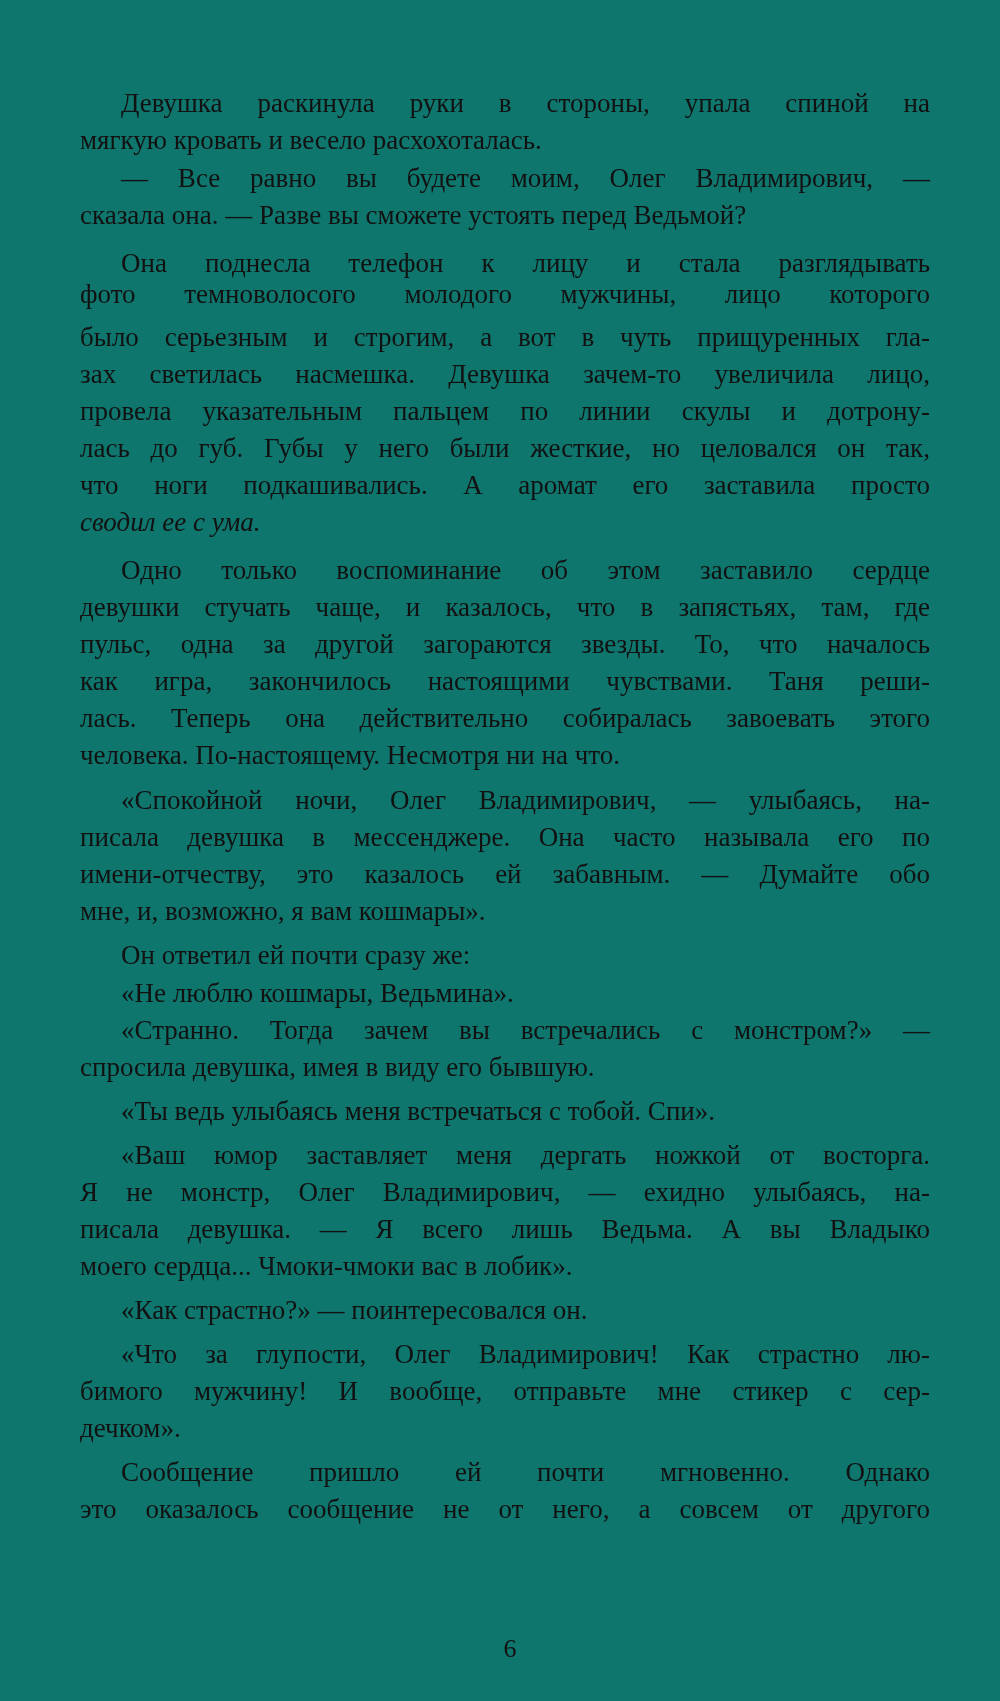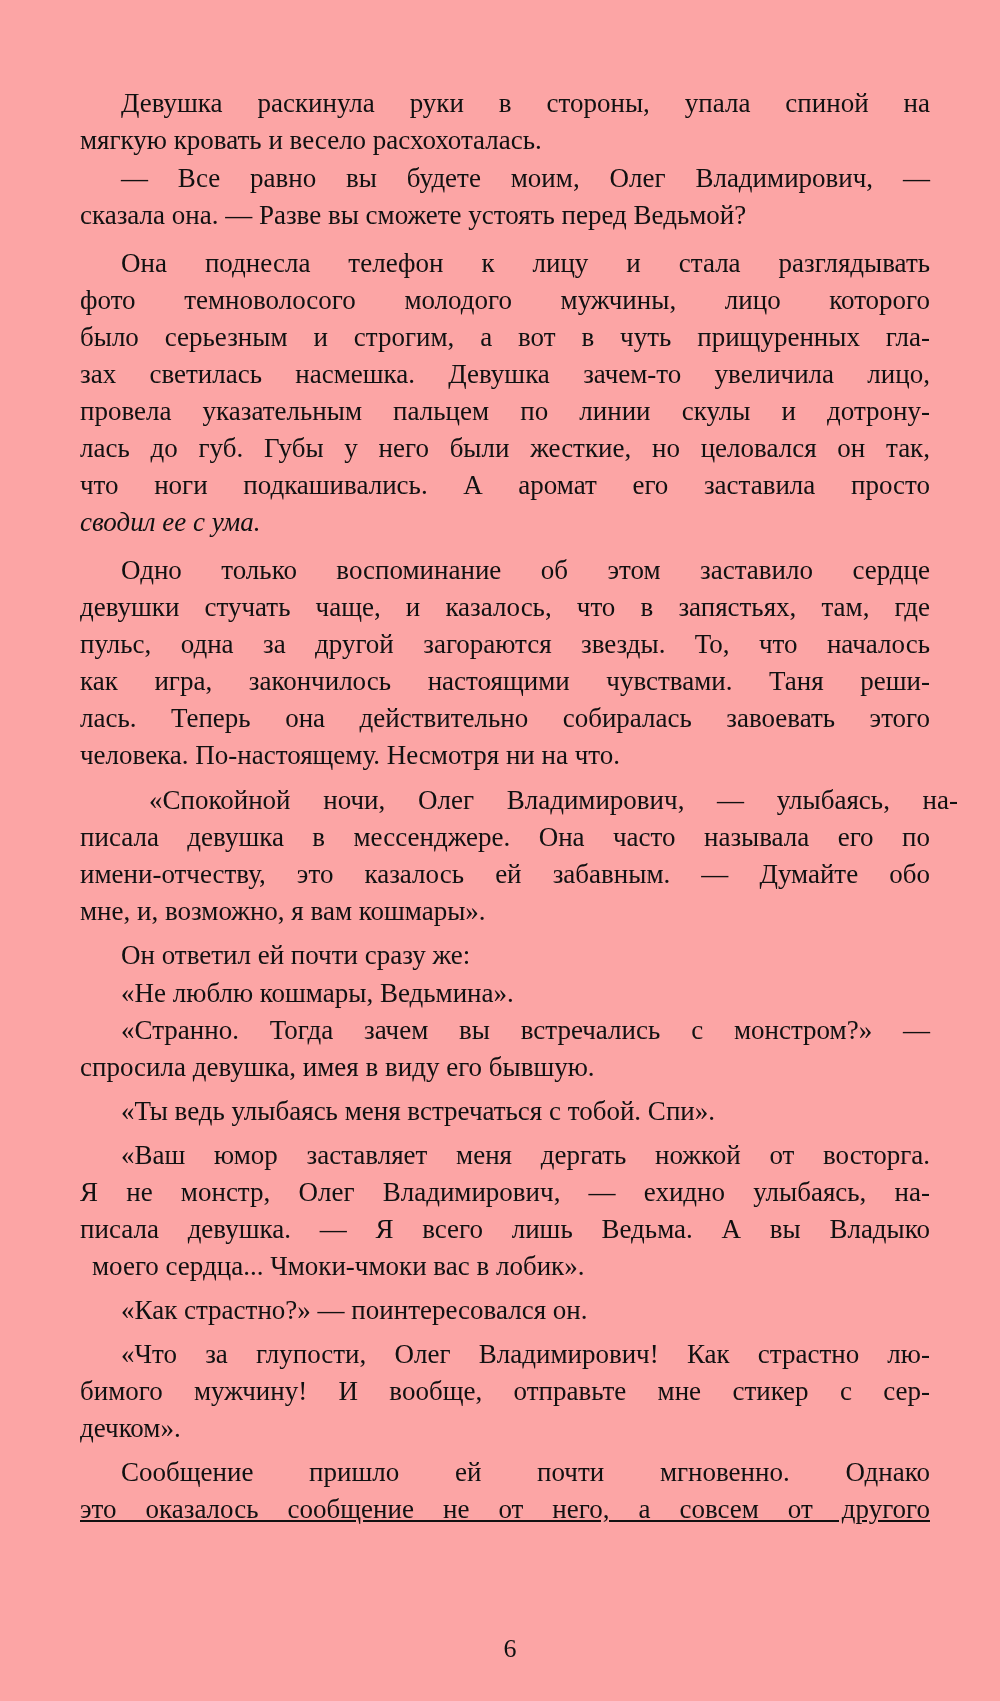--- a/index.html
+++ b/index.html
@@ -13,21 +13,21 @@
       position: relative;
       overflow: hidden;
       font-family: "Liberation Serif", "DejaVu Serif", serif;
       color: #111111;
     }
     .page {
       position: absolute;
       left: 0; top: 0;
       width: 1000px;
       height: 1701px;
-      background: #fca5a5;
+      background: #0f766e;
     }
     .line {
       position: absolute;
       left: 80px;
       width: 850px;
       font-size: 27px;
       line-height: 34px;
       height: 34px;
       white-space: nowrap;
       text-align: justify;
@@ -53,47 +53,47 @@
 </head>
 <body>
 
 <div class="page">
   <div id="text-body">
       <div class="line indent" style="top: 86px;">Девушка раскинула руки в стороны, упала спиной на</div>
       <div class="line last" style="top: 123px;">мягкую кровать и весело расхохоталась.</div>
       <div class="line indent" style="top: 161px;">— Все равно вы будете моим, Олег Владимирович, —</div>
       <div class="line last" style="top: 198px;">сказала она. — Разве вы сможете устоять перед Ведьмой?</div>
       <div class="line indent" style="top: 246px;">Она поднесла телефон к лицу и стала разглядывать</div>
-      <div class="line" style="top: 283px;">фото темноволосого молодого мужчины, лицо которого</div>
+      <div class="line" style="top: 277px;">фото темноволосого молодого мужчины, лицо которого</div>
       <div class="line" style="top: 320px;">было серьезным и строгим, а вот в чуть прищуренных гла-</div>
       <div class="line" style="top: 357px;">зах светилась насмешка. Девушка зачем-то увеличила лицо,</div>
       <div class="line" style="top: 394px;">провела указательным пальцем по линии скулы и дотрону-</div>
       <div class="line" style="top: 431px;">лась до губ. Губы у него были жесткие, но целовался он так,</div>
       <div class="line" style="top: 468px;">что ноги подкашивались. А аромат его заставила просто</div>
       <div class="line last" style="top: 505px; font-style: italic;">сводил ее с ума.</div>
       <div class="line indent" style="top: 553px;">Одно только воспоминание об этом заставило сердце</div>
       <div class="line" style="top: 590px;">девушки стучать чаще, и казалось, что в запястьях, там, где</div>
       <div class="line" style="top: 627px;">пульс, одна за другой загораются звезды. То, что началось</div>
       <div class="line" style="top: 664px;">как игра, закончилось настоящими чувствами. Таня реши-</div>
       <div class="line" style="top: 701px;">лась. Теперь она действительно собиралась завоевать этого</div>
       <div class="line last" style="top: 738px;">человека. По-настоящему. Несмотря ни на что.</div>
-      <div class="line indent" style="top: 783px; margin-left: 28px;">«Спокойной ночи, Олег Владимирович, — улыбаясь, на-</div>
+      <div class="line indent" style="top: 783px;">«Спокойной ночи, Олег Владимирович, — улыбаясь, на-</div>
       <div class="line" style="top: 820px;">писала девушка в мессенджере. Она часто называла его по</div>
       <div class="line" style="top: 857px;">имени-отчеству, это казалось ей забавным. — Думайте обо</div>
       <div class="line last" style="top: 894px;">мне, и, возможно, я вам кошмары».</div>
       <div class="line indent last" style="top: 938px;">Он ответил ей почти сразу же:</div>
       <div class="line indent last" style="top: 976px;">«Не люблю кошмары, Ведьмина».</div>
       <div class="line indent" style="top: 1013px;">«Странно. Тогда зачем вы встречались с монстром?» —</div>
       <div class="line last" style="top: 1050px;">спросила девушка, имея в виду его бывшую.</div>
       <div class="line indent last" style="top: 1094px;">«Ты ведь улыбаясь меня встречаться с тобой. Спи».</div>
       <div class="line indent" style="top: 1138px;">«Ваш юмор заставляет меня дергать ножкой от восторга.</div>
       <div class="line" style="top: 1175px;">Я не монстр, Олег Владимирович, — ехидно улыбаясь, на-</div>
       <div class="line" style="top: 1212px;">писала девушка. — Я всего лишь Ведьма. А вы Владыко</div>
-      <div class="line last" style="top: 1249px; margin-left: 12px;">моего сердца... Чмоки-чмоки вас в лобик».</div>
+      <div class="line last" style="top: 1249px;">моего сердца... Чмоки-чмоки вас в лобик».</div>
       <div class="line indent last" style="top: 1293px;">«Как страстно?» — поинтересовался он.</div>
       <div class="line indent" style="top: 1337px;">«Что за глупости, Олег Владимирович! Как страстно лю-</div>
       <div class="line" style="top: 1374px;">бимого мужчину! И вообще, отправьте мне стикер с сер-</div>
       <div class="line last" style="top: 1411px;">дечком».</div>
       <div class="line indent" style="top: 1455px;">Сообщение пришло ей почти мгновенно. Однако</div>
-      <div class="line" style="top: 1492px; text-decoration: underline;">это оказалось сообщение не от него, а совсем от другого</div>
+      <div class="line" style="top: 1492px;">это оказалось сообщение не от него, а совсем от другого</div>
     </div>
   <div class="page-number">6</div>
 </div>
 
 </body></html>

